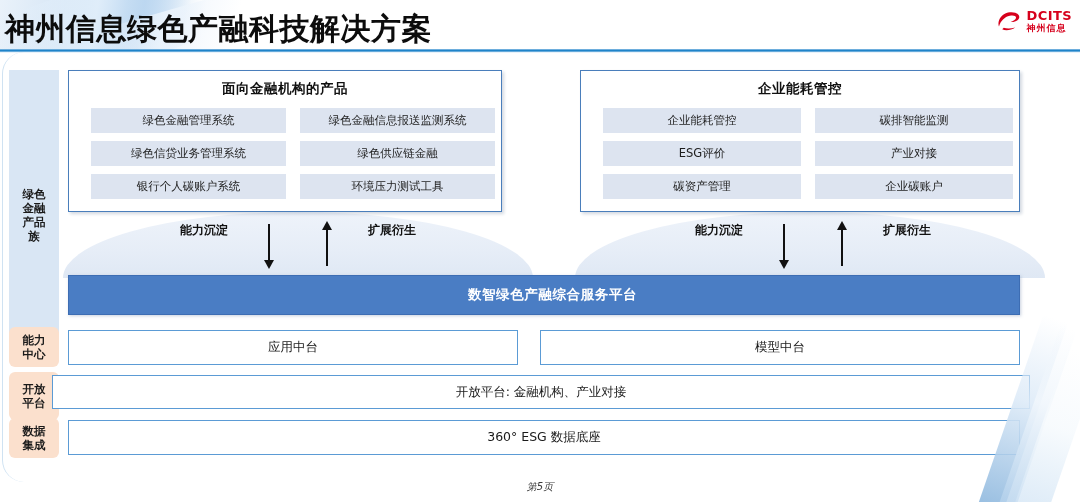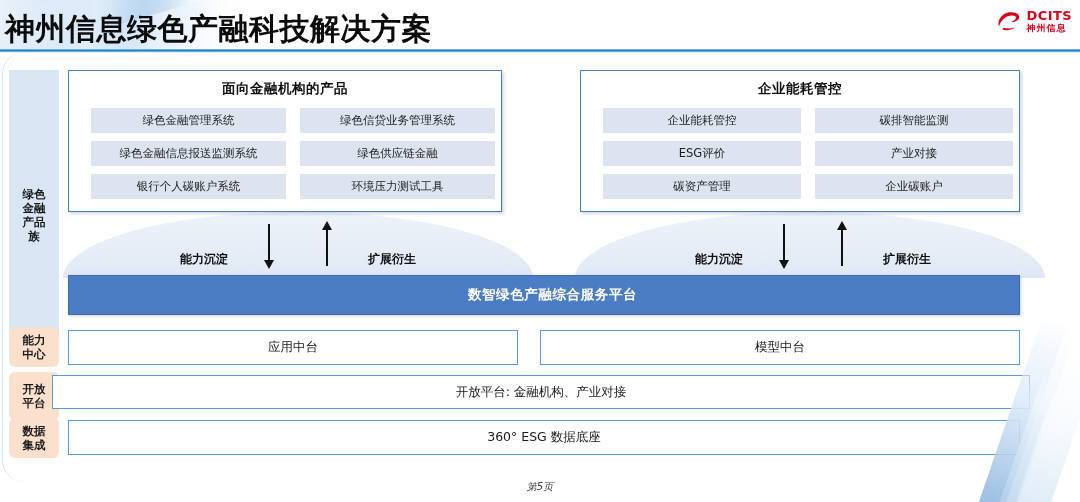--- a/index.html
+++ b/index.html
@@ -136,21 +136,21 @@
   }
   .chip {
     background: #dde4f0;
     height: 25px;
     display: flex; align-items: center; justify-content: center;
     font-size: 11.5px; color: #1d1d1d; white-space: nowrap;
     font-family: "DejaVu Sans", "Liberation Sans", sans-serif;
   }
 
   
-  .flow { position: absolute; display: flex; align-items: flex-end; height: 46px; gap: 24px; }
+  .flow { position: absolute; display: flex; align-items: flex-start; height: 46px; gap: 24px; }
   #flow-l { left: 180px; top: 222px; }
   #flow-r { left: 695px; top: 222px; }
   .flow-label {
     font-size: 12px; font-weight: bold; color: #111; white-space: nowrap;
     font-family: "DejaVu Sans", "Liberation Sans", sans-serif;
   }
   .arrow-wrap { position: relative; width: 34px; height: 46px; }
   .arrow-stem {
     position: absolute; left: 16px; top: 2px; width: 1.6px; height: 42px; background: #111;
   }
@@ -241,22 +241,22 @@
     <span>开放<br>平台</span>
   </div>
   <div class="tag tag-peach" id="tag-data">
     <span>数据<br>集成</span>
   </div>
 
   <div class="panel" id="panel-fin">
     <div class="panel-title">面向金融机构的产品</div>
     <div class="chip-grid">
       <div class="chip">绿色金融管理系统</div>
+      <div class="chip">绿色金融信息报送监测系统</div>
       <div class="chip">绿色信贷业务管理系统</div>
-      <div class="chip">绿色金融信息报送监测系统</div>
       <div class="chip">绿色供应链金融</div>
       <div class="chip">银行个人碳账户系统</div>
       <div class="chip">环境压力测试工具</div>
     </div>
   </div>
 
   <div class="panel" id="panel-ind">
     <div class="panel-title">企业能耗管控</div>
     <div class="chip-grid">
       <div class="chip">企业能耗管控</div>

